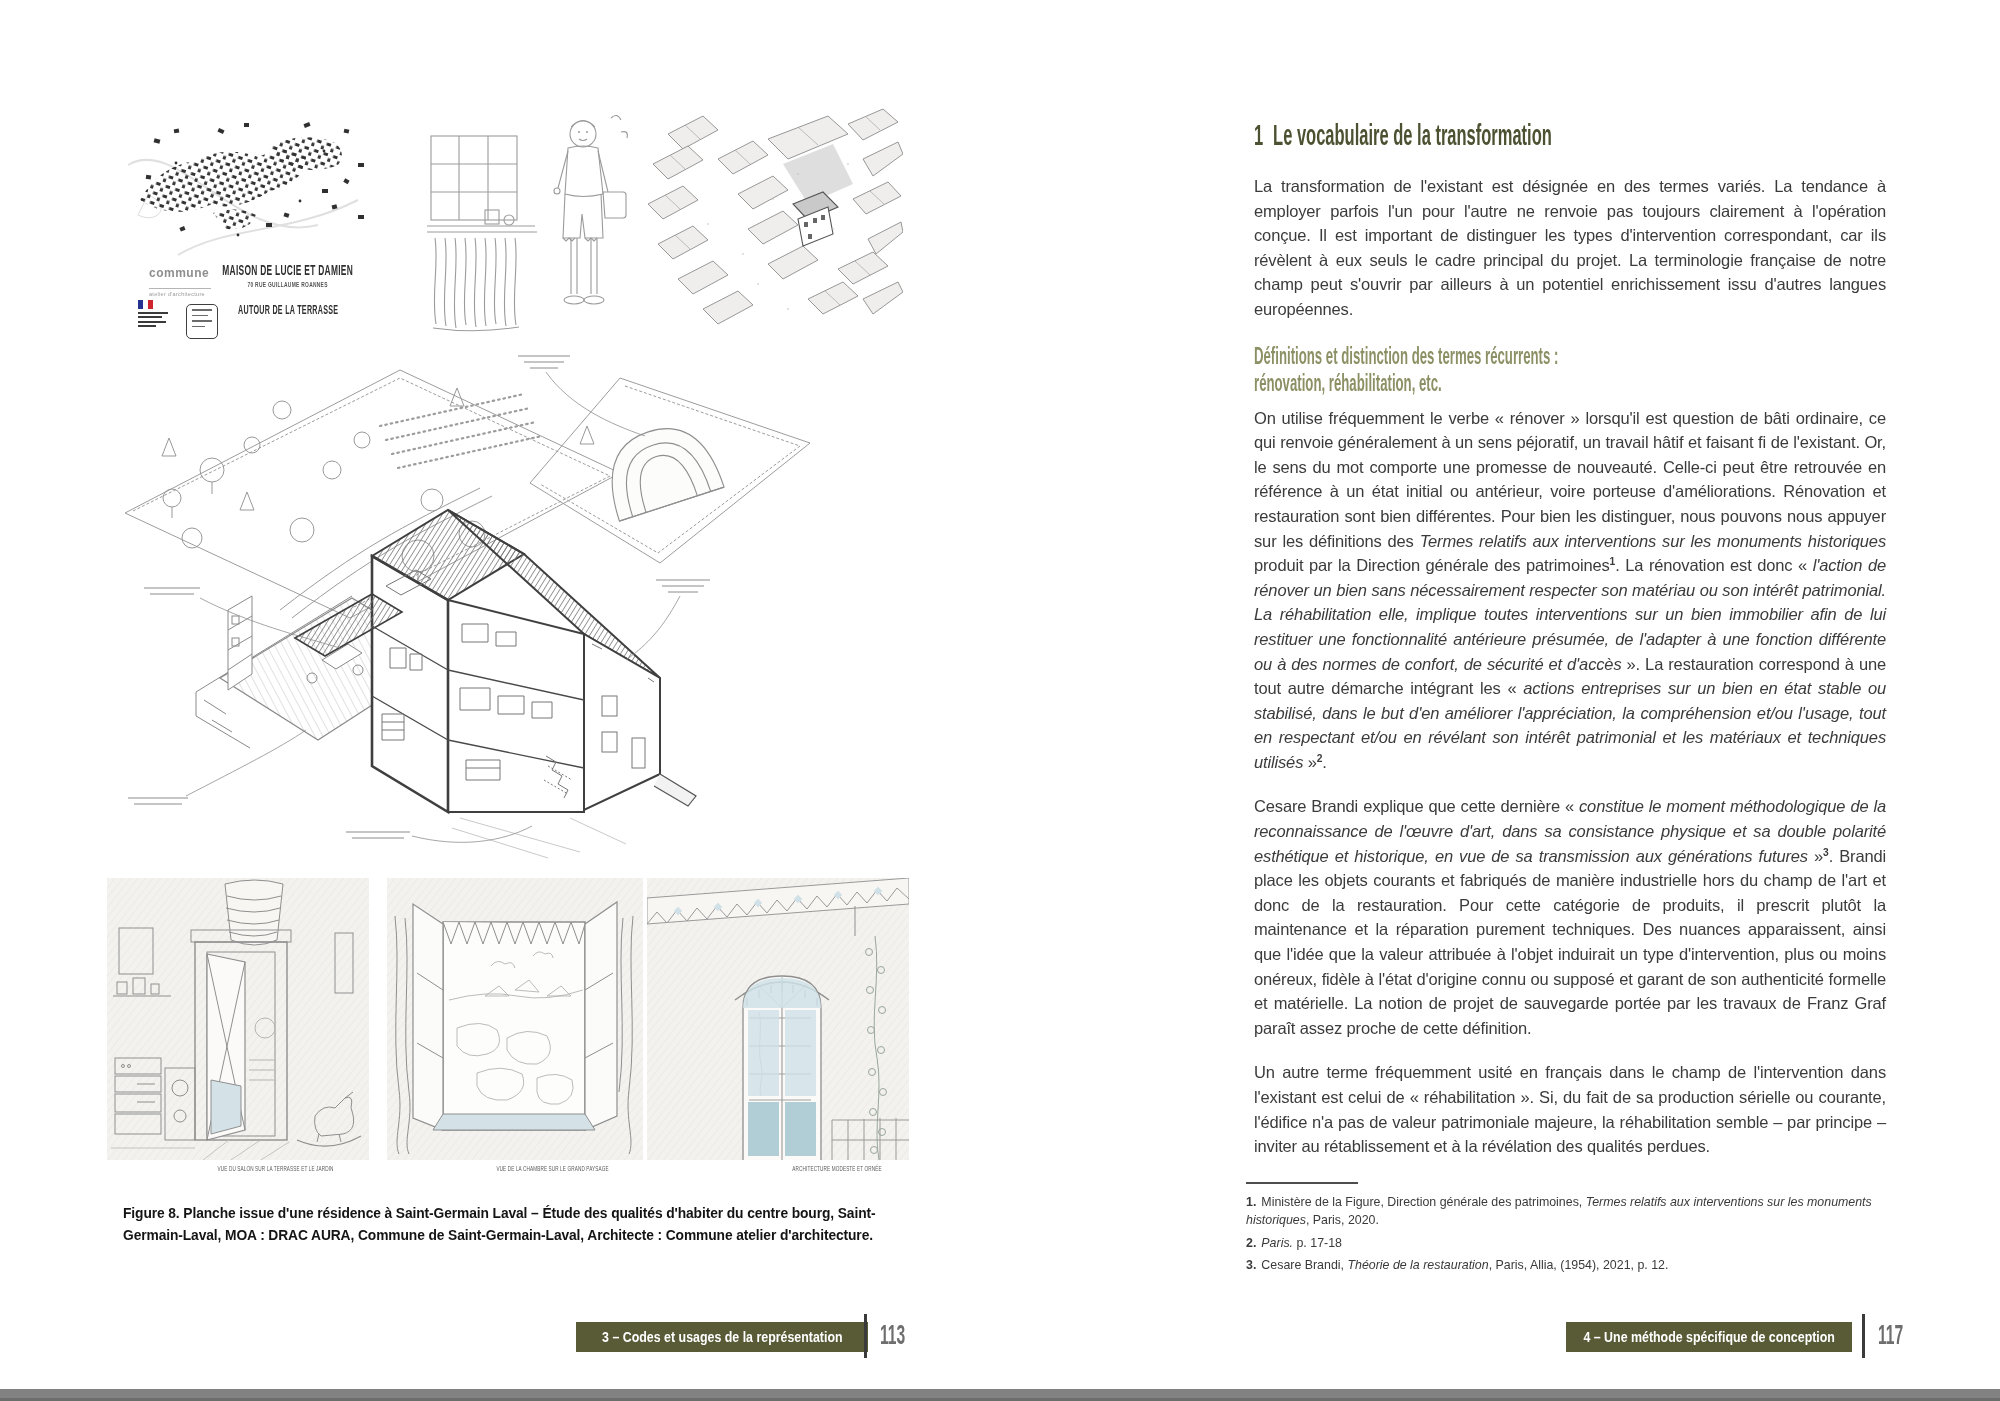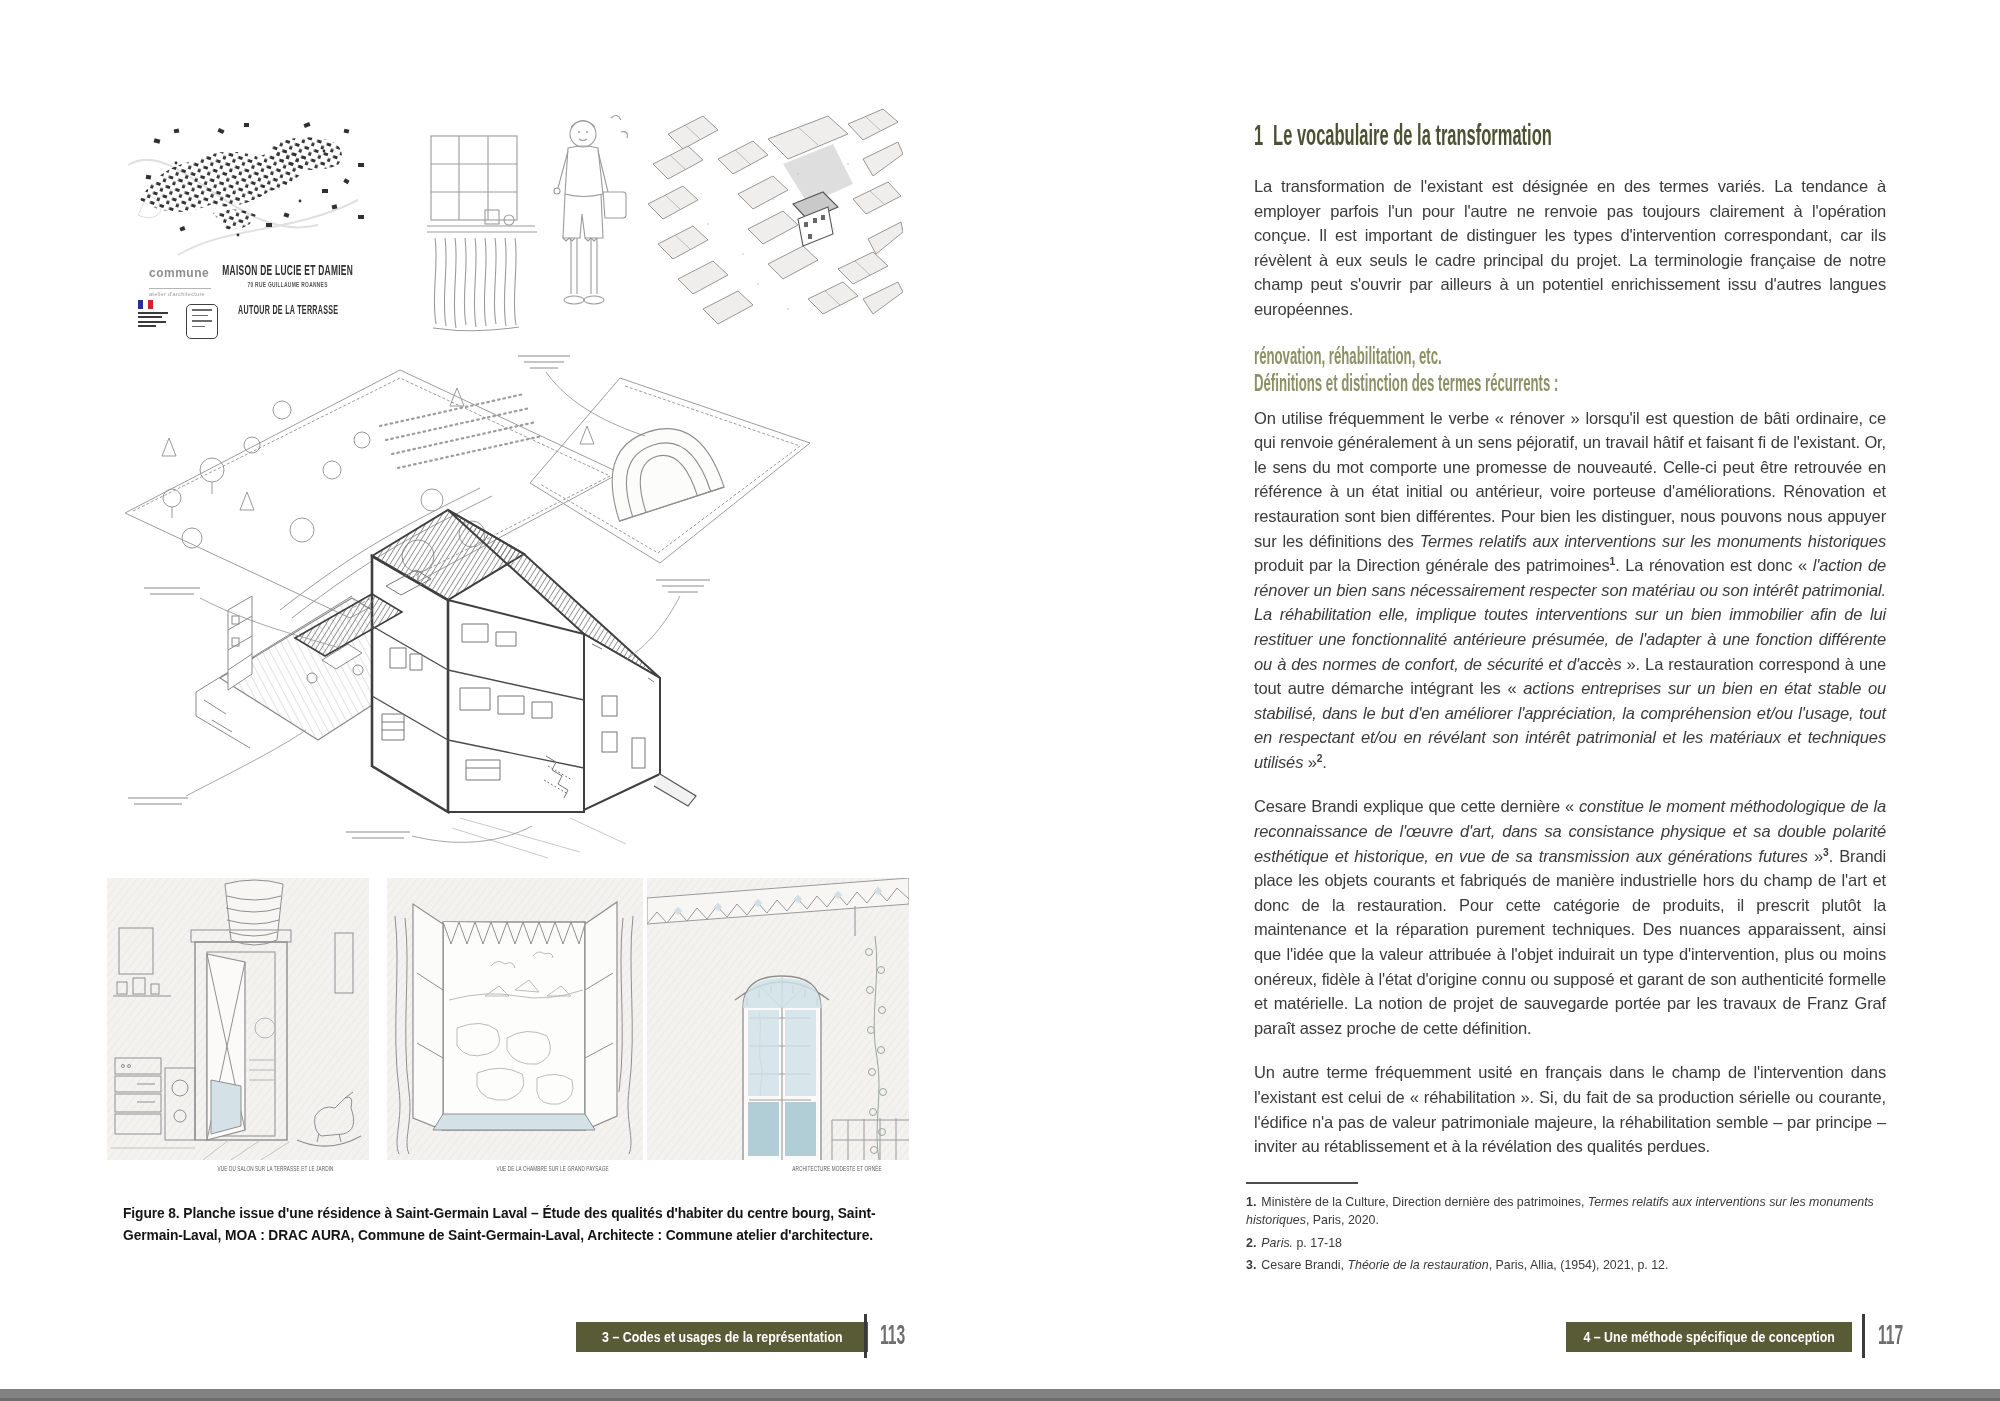--- a/index.html
+++ b/index.html
@@ -451,32 +451,32 @@
     <div class="figcap">Figure 8. Planche issue d'une résidence à Saint-Germain Laval – Étude des qualités d'habiter du centre bourg, Saint-Germain-Laval, MOA : DRAC AURA, Commune de Saint-Germain-Laval, Architecte : Commune atelier d'architecture.</div>
   </div>
 
   <div>
     <div class="col">
       <div class="sec-title">
         <span class="cond"><span class="num">1</span><span>Le vocabulaire de la transformation</span></span>
       </div>
       <p class="body-p">La transformation de l'existant est désignée en des termes variés. La tendance à employer parfois l'un pour l'autre ne renvoie pas toujours clairement à l'opération conçue. Il est important de distinguer les types d'intervention correspondant, car ils révèlent à eux seuls le cadre principal du projet. La terminologie française de notre champ peut s'ouvrir par ailleurs à un potentiel enrichissement issu d'autres langues européennes.</p>
       <div class="subhead">
+        <div><span class="cond">Définitions et distinction des termes récurrents :</span></div>
         <div><span class="cond">rénovation, réhabilitation, etc.</span></div>
-        <div><span class="cond">Définitions et distinction des termes récurrents :</span></div>
       </div>
       <p class="body-p"><span>On utilise fréquemment le verbe « rénover » lorsqu'il est question de bâti ordinaire, ce qui renvoie généralement à un sens péjoratif, un travail hâtif et faisant fi de l'existant. Or, le sens du mot comporte une promesse de nouveauté. Celle-ci peut être retrouvée en référence à un état initial ou antérieur, voire porteuse d'améliorations. Rénovation et restauration sont bien différentes. Pour bien les distinguer, nous pouvons nous appuyer sur les définitions des </span><span style="font-style: italic;">Termes relatifs aux interventions sur les monuments historiques</span><span> produit par la Direction générale des patrimoines</span><sup class="fnref">1</sup><span>. La rénovation est donc « </span><span style="font-style: italic;">l'action de rénover un bien sans nécessairement respecter son matériau ou son intérêt patrimonial. La réhabilitation elle, implique toutes interventions sur un bien immobilier afin de lui restituer une fonctionnalité antérieure présumée, de l'adapter à une fonction différente ou à des normes de confort, de sécurité et d'accès</span><span> ». La restauration correspond à une tout autre démarche intégrant les « </span><span style="font-style: italic;">actions entreprises sur un bien en état stable ou stabilisé, dans le but d'en améliorer l'appréciation, la compréhension et/ou l'usage, tout en respectant et/ou en révélant son intérêt patrimonial et les matériaux et techniques utilisés</span><span> »</span><sup class="fnref">2</sup><span>.</span></p>
       <p class="body-p"><span>Cesare Brandi explique que cette dernière « </span><span style="font-style: italic;">constitue le moment méthodologique de la reconnaissance de l'œuvre d'art, dans sa consistance physique et sa double polarité esthétique et historique, en vue de sa transmission aux générations futures</span><span> »</span><sup class="fnref">3</sup><span>. Brandi place les objets courants et fabriqués de manière industrielle hors du champ de l'art et donc de la restauration. Pour cette catégorie de produits, il prescrit plutôt la maintenance et la réparation purement techniques. Des nuances apparaissent, ainsi que l'idée que la valeur attribuée à l'objet induirait un type d'intervention, plus ou moins onéreux, fidèle à l'état d'origine connu ou supposé et garant de son authenticité formelle et matérielle. La notion de projet de sauvegarde portée par les travaux de Franz Graf paraît assez proche de cette définition.</span></p>
       <p class="body-p">Un autre terme fréquemment usité en français dans le champ de l'intervention dans l'existant est celui de « réhabilitation ». Si, du fait de sa production sérielle ou courante, l'édifice n'a pas de valeur patrimoniale majeure, la réhabilitation semble – par principe – inviter au rétablissement et à la révélation des qualités perdues.</p>
     </div>
 
     <div class="footnotes">
       <div class="fn-rule"></div>
       <div class="fn">
-        <span class="fn-num">1.</span><span><span>Ministère de la Culture, Direction dernière des patrimoines, </span><span style="font-style: italic;">Termes relatifs aux interventions sur les monuments historiques</span><span>, Paris, 2020.</span></span>
+        <span class="fn-num">1.</span><span><span>Ministère de la Figure, Direction générale des patrimoines, </span><span style="font-style: italic;">Termes relatifs aux interventions sur les monuments historiques</span><span>, Paris, 2020.</span></span>
       </div>
       <div class="fn">
         <span class="fn-num">2.</span><span><span style="font-style: italic;">Paris.</span><span> p. 17-18</span></span>
       </div>
       <div class="fn">
         <span class="fn-num">3.</span><span><span>Cesare Brandi, </span><span style="font-style: italic;">Théorie de la restauration</span><span>, Paris, Allia, (1954), 2021, p. 12.</span></span>
       </div>
     </div>
   </div>
 

